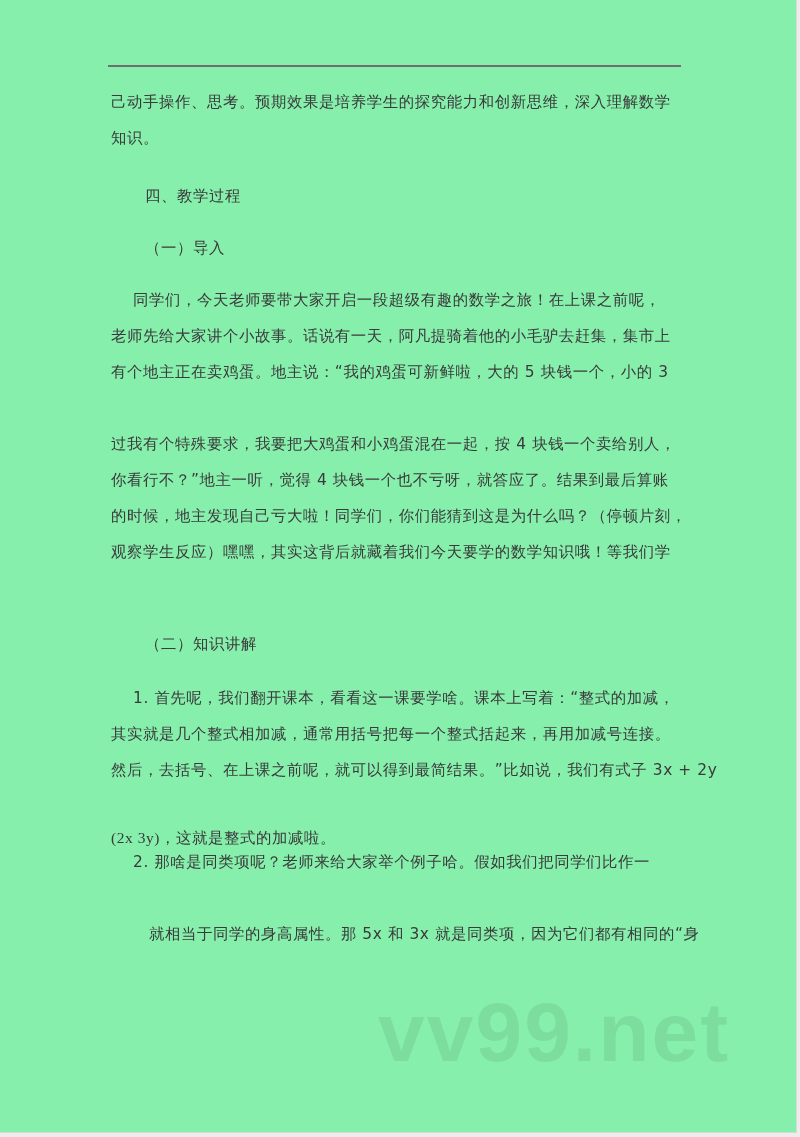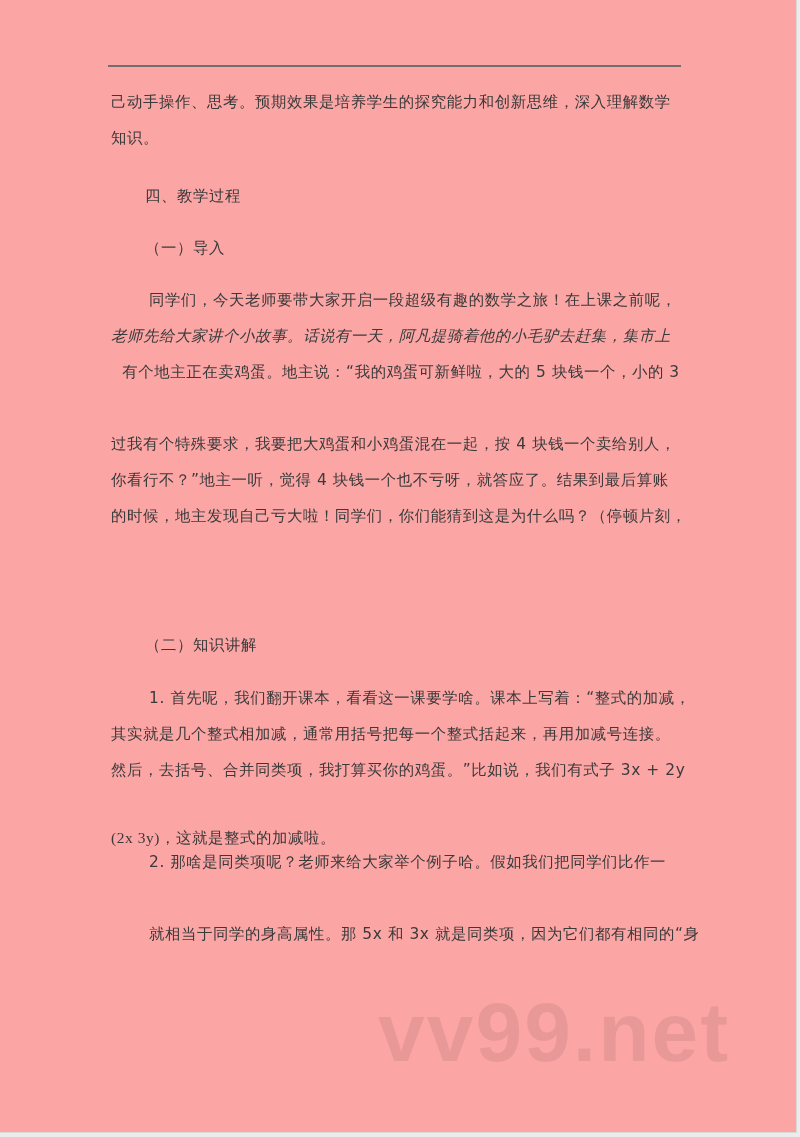--- a/index.html
+++ b/index.html
@@ -13,21 +13,21 @@
       position: relative;
       overflow: hidden;
       font-family: "DejaVu Sans", "Liberation Sans", sans-serif;
     }
     .page {
       position: absolute;
       left: 0;
       top: 0;
       width: 796px;
       height: 1132px;
-      background: #fca5a5;
+      background: #86efac;
       border-right: 1px solid #d9d9d9;
       border-bottom: 1px solid #d9d9d9;
     }
     .header-rule {
       position: absolute;
       left: 108px;
       top: 65px;
       width: 573px;
       height: 2px;
       background: #6f6f6f;
@@ -35,21 +35,21 @@
     .line {
       position: absolute;
       left: 111px;
       width: 580px;
       font-size: 15.4px;
       color: #3a3a3a;
       white-space: nowrap;
       letter-spacing: 0.6px;
       line-height: 20px;
     }
-    .line.indent { left: 149px; }
+    .line.indent { left: 133px; }
     .line.heading { left: 145px; }
     .watermark {
       position: absolute;
       left: 378px;
       top: 990px;
       font-family: "Liberation Sans", sans-serif;
       font-weight: bold;
       font-size: 84px;
       color: #000;
       opacity: 0.07;
@@ -64,30 +64,31 @@
 <div class="page">
   <div class="header-rule"></div>
 
   <div class="line" style="top:92px;">己动手操作、思考。预期效果是培养学生的探究能力和创新思维，深入理解数学</div>
   <div class="line" style="top:128px;">知识。</div>
 
   <div class="line heading" style="top:186px;">四、教学过程</div>
   <div class="line heading" style="top:238px;">（一）导入</div>
 
   <div class="line indent" style="top:290px;">同学们，今天老师要带大家开启一段超级有趣的数学之旅！在上课之前呢，</div>
-  <div class="line" style="top:326px;font-style:italic;">老师先给大家讲个小故事。话说有一天，阿凡提骑着他的小毛驴去赶集，集市上</div>
-  <div class="line" style="top:362px;text-align:center;">有个地主正在卖鸡蛋。地主说：“我的鸡蛋可新鲜啦，大的 5 块钱一个，小的 3</div>
+  <div class="line" style="top:326px;">老师先给大家讲个小故事。话说有一天，阿凡提骑着他的小毛驴去赶集，集市上</div>
+  <div class="line" style="top:362px;">有个地主正在卖鸡蛋。地主说：“我的鸡蛋可新鲜啦，大的 5 块钱一个，小的 3</div>
   <div class="line" style="top:434px;">过我有个特殊要求，我要把大鸡蛋和小鸡蛋混在一起，按 4 块钱一个卖给别人，</div>
   <div class="line" style="top:470px;">你看行不？”地主一听，觉得 4 块钱一个也不亏呀，就答应了。结果到最后算账</div>
   <div class="line" style="top:506px;">的时候，地主发现自己亏大啦！同学们，你们能猜到这是为什么吗？（停顿片刻，</div>
+  <div class="line" style="top:542px;">观察学生反应）嘿嘿，其实这背后就藏着我们今天要学的数学知识哦！等我们学</div>
 
-  <div class="line heading" style="top:635px;">（二）知识讲解</div>
+  <div class="line heading" style="top:635px;font-family:Liberation Mono, monospace;">（二）知识讲解</div>
 
   <div class="line indent" style="top:688px;">1. 首先呢，我们翻开课本，看看这一课要学啥。课本上写着：“整式的加减，</div>
   <div class="line" style="top:724px;">其实就是几个整式相加减，通常用括号把每一个整式括起来，再用加减号连接。</div>
-  <div class="line" style="top:760px;">然后，去括号、合并同类项，我打算买你的鸡蛋。”比如说，我们有式子  3x + 2y</div>
+  <div class="line" style="top:760px;">然后，去括号、在上课之前呢，就可以得到最简结果。”比如说，我们有式子  3x + 2y</div>
   <div class="line" style="top:828px;font-family:Liberation Serif, serif;">(2x   3y)，这就是整式的加减啦。</div>
 
   <div class="line indent" style="top:852px;">2. 那啥是同类项呢？老师来给大家举个例子哈。假如我们把同学们比作一</div>
   <div class="line" style="top:924px;margin-left:38px;">就相当于同学的身高属性。那 5x 和 3x 就是同类项，因为它们都有相同的“身</div>
 
   <div class="watermark">vv99.net</div>
 </div>
 
 </body></html>

